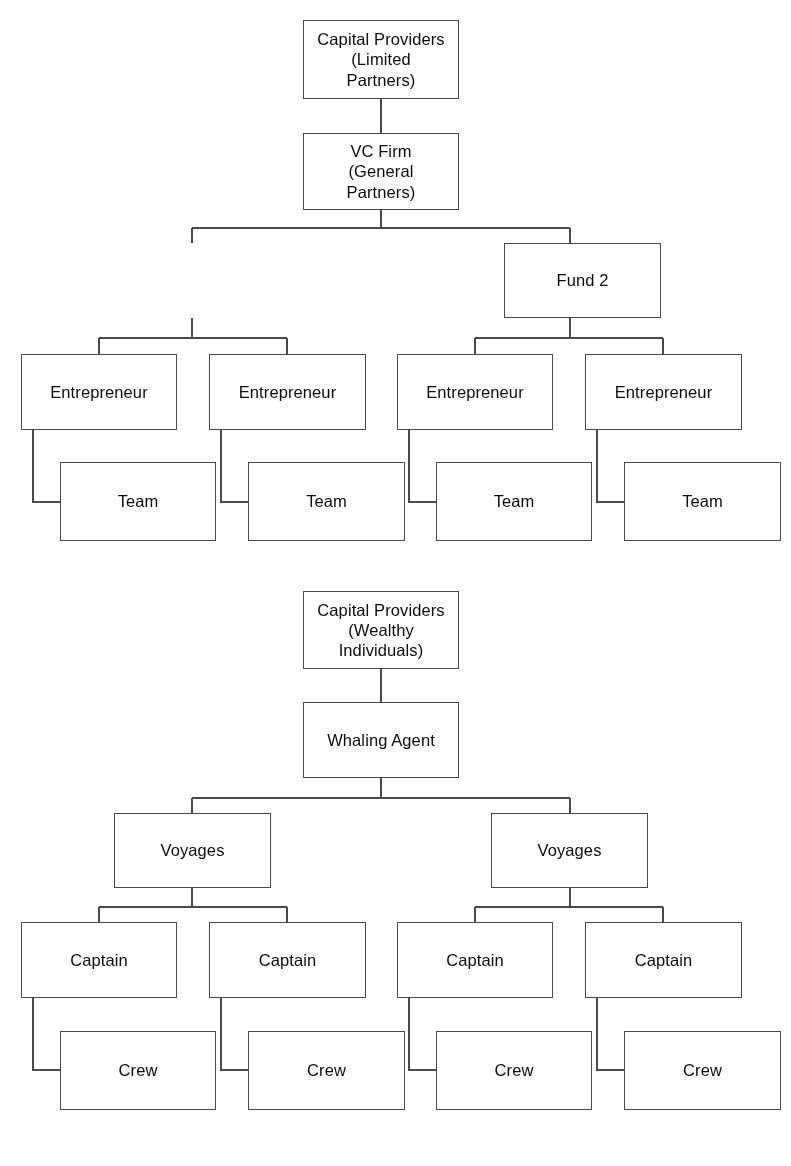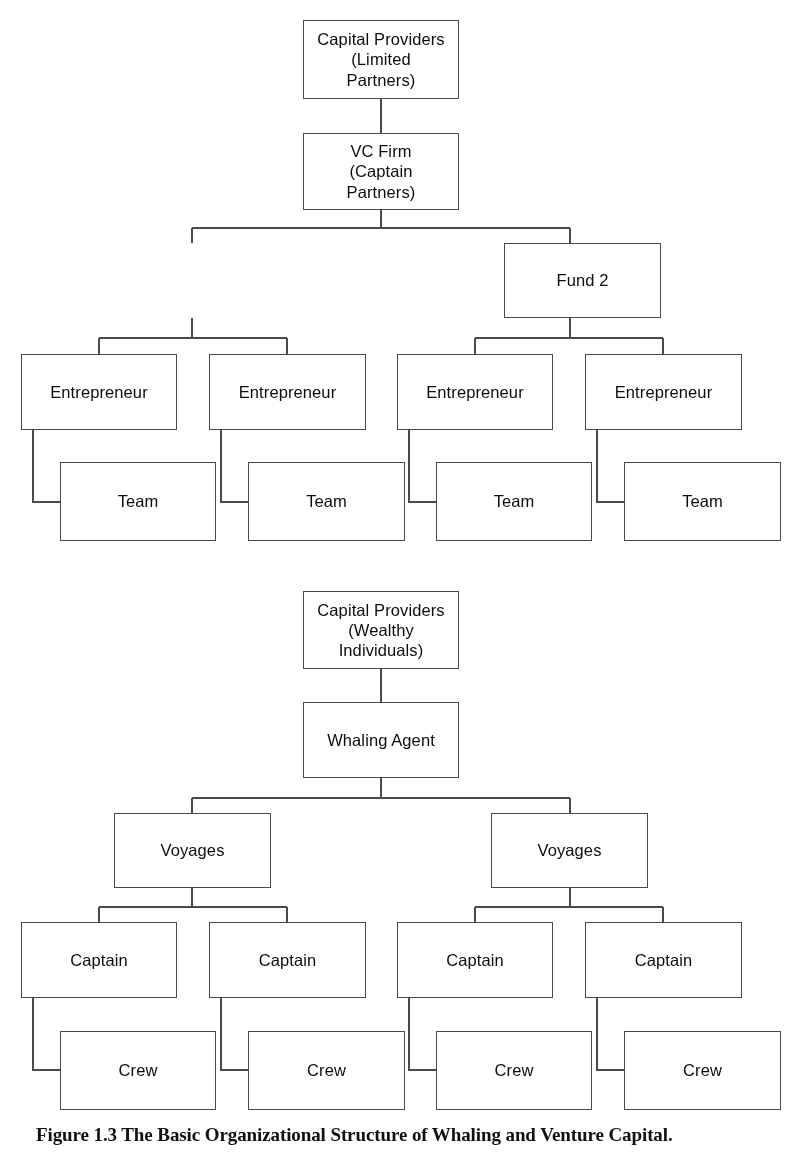--- a/index.html
+++ b/index.html
@@ -113,21 +113,21 @@
   </svg>
 
   <div class="node" style="left:303px; top:20px; width:156px; height:79px;">
     <span>Capital Providers
 (Limited
 Partners)</span>
   </div>
 
   <div class="node" style="left:303px; top:133px; width:156px; height:77px;">
     <span>VC Firm
-(Captain
+(General
 Partners)</span>
   </div>
 
   <div class="node" style="left:491px; top:243px; width:157px; height:75px;margin-left:13px;">
     <span>Fund 2</span>
   </div>
 
   <div class="node" style="left:21px; top:354px; width:156px; height:76px;">
     <span>Entrepreneur</span>
   </div>
@@ -190,15 +190,14 @@
   <div class="node" style="left:248px; top:1031px; width:157px; height:79px;">
     <span>Crew</span>
   </div>
   <div class="node" style="left:436px; top:1031px; width:156px; height:79px;">
     <span>Crew</span>
   </div>
   <div class="node" style="left:624px; top:1031px; width:157px; height:79px;">
     <span>Crew</span>
   </div>
 
-  <div class="caption">Figure 1.3 The Basic Organizational Structure of Whaling and Venture Capital.</div>
 
 </div>
 
 </body></html>

